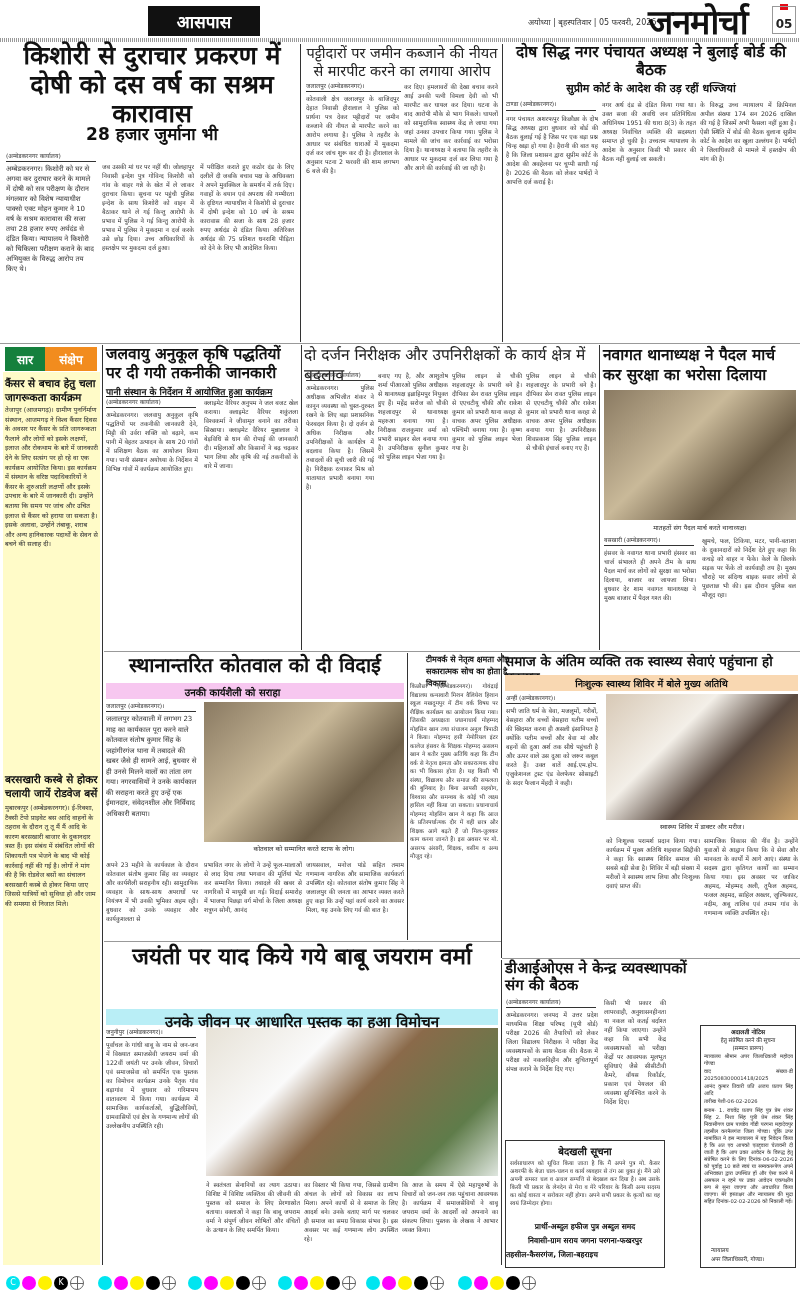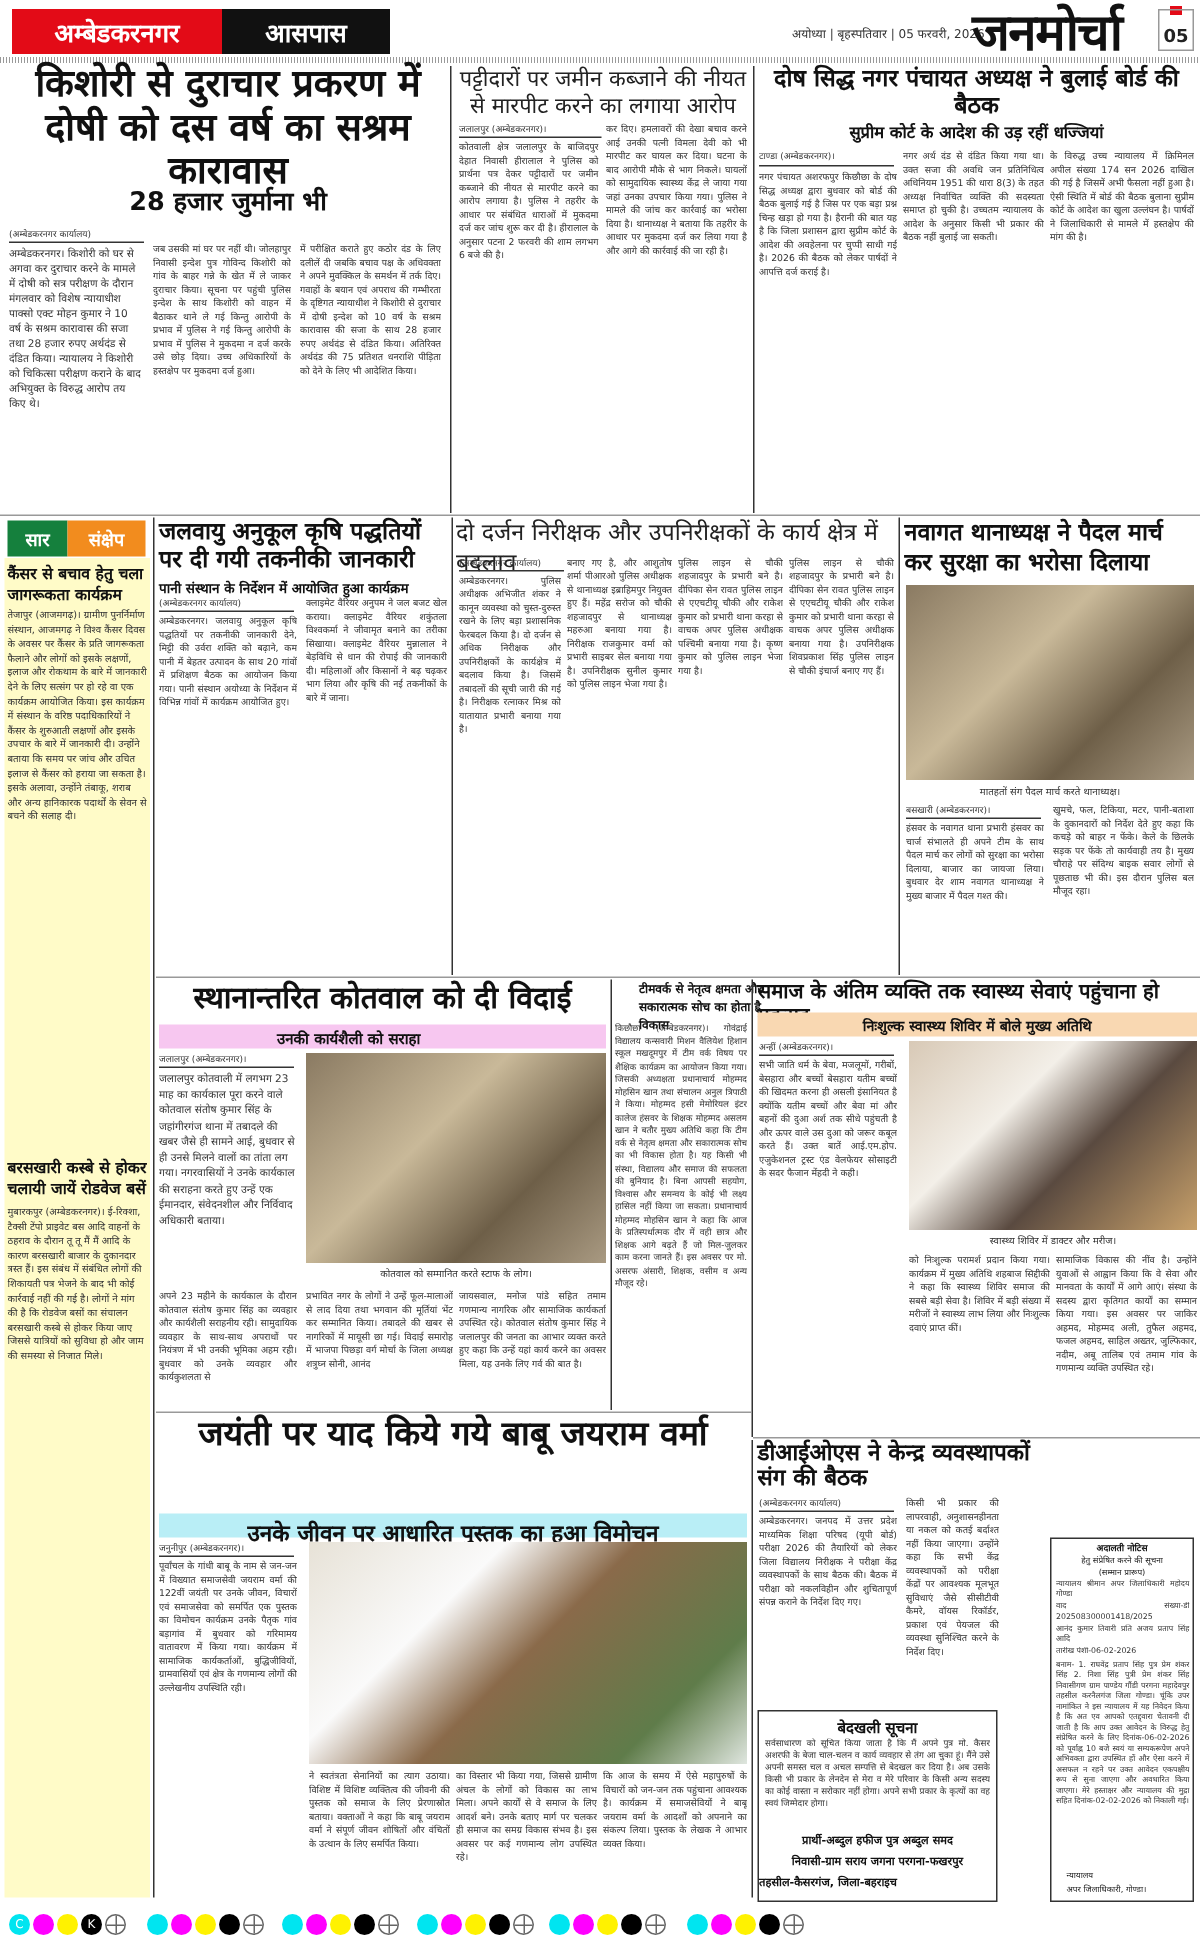--- a/index.html
+++ b/index.html
@@ -31,21 +31,20 @@
 .regbar{left:0;top:1272px;width:800px;height:23px;background:#fff}
 .dot{position:absolute;width:14px;height:14px;border-radius:50%;top:4px}
 .cross{position:absolute;width:14px;height:14px;border-radius:50%;border:1px solid #666;top:4px}
 .cross:before{content:"";position:absolute;left:6px;top:0;width:1px;height:12px;background:#666}
 .cross:after{content:"";position:absolute;top:6px;left:0;height:1px;width:12px;background:#666}
 </style>
 </head>
 <body>
 
 <div class="abs masthead">
-  <div class="abs tag-red">अम्बेडकरनगर</div>
   <div class="abs tag-black">आसपास</div>
   <div class="abs dateline">अयोध्या | बृहस्पतिवार | 05 फरवरी, 2026</div>
   <div class="abs logo">जनमोर्चा</div>
   <div class="abs pageflag"></div>
   <div class="abs pageno">05</div>
 </div>
 <div class="abs dotrule"></div>
 
 <div class="abs hl" style="left:8px;top:42px;width:288px;font-size:25px;text-align:center;">किशोरी से दुराचार प्रकरण में दोषी को दस वर्ष का सश्रम कारावास</div>
 <div class="abs sub" style="left:8px;top:122px;width:288px;font-size:17px;text-align:center;">28 हजार जुर्माना भी</div>
@@ -80,21 +79,21 @@
 <div class="abs sidebar">
   <div class="abs sub" style="left:2px;top:4px;width:93px;font-size:10.5px;line-height:14px;">कैंसर से बचाव हेतु चला जागरूकता कार्यक्रम</div>
   <div class="abs col" style="left:2px;top:34px;width:93px;height:360px;font-size:6.5px;line-height:9.6px;text-align:left;">तेजापुर (आजमगढ़)। ग्रामीण पुनर्निर्माण संस्थान, आजमगढ़ ने विश्व कैंसर दिवस के अवसर पर कैंसर के प्रति जागरूकता फैलाने और लोगों को इसके लक्षणों, इलाज और रोकथाम के बारे में जानकारी देने के लिए सत्संग पर हो रहे वा एक कार्यक्रम आयोजित किया। इस कार्यक्रम में संस्थान के वरिष्ठ पदाधिकारियों ने कैंसर के शुरुआती लक्षणों और इसके उपचार के बारे में जानकारी दी। उन्होंने बताया कि समय पर जांच और उचित इलाज से कैंसर को हराया जा सकता है। इसके अलावा, उन्होंने तंबाकू, शराब और अन्य हानिकारक पदार्थों के सेवन से बचने की सलाह दी।</div>
   <div class="abs sub" style="left:2px;top:400px;width:93px;font-size:10.5px;line-height:14px;">बरसखारी कस्बे से होकर चलायी जायें रोडवेज बसें</div>
   <div class="abs col" style="left:2px;top:432px;width:93px;height:455px;font-size:6.5px;line-height:9.6px;text-align:left;">मुबारकपुर (अम्बेडकरनगर)। ई-रिक्शा, टैक्सी टेंपो प्राइवेट बस आदि वाहनों के ठहराव के दौरान तू तू मैं मैं आदि के कारण बरसखारी बाजार के दुकानदार त्रस्त हैं। इस संबंध में संबंधित लोगों की शिकायती पत्र भेजने के बाद भी कोई कार्रवाई नहीं की गई है। लोगों ने मांग की है कि रोडवेज बसों का संचालन बरसखारी कस्बे से होकर किया जाए जिससे यात्रियों को सुविधा हो और जाम की समस्या से निजात मिले।</div>
 </div>
 
 <div class="abs vrule" style="left:102px;top:345px;height:920px;"></div>
 
 <div class="abs hl" style="left:106px;top:345px;width:192px;font-size:15.5px;line-height:19px;">जलवायु अनुकूल कृषि पद्धतियों पर दी गयी तकनीकी जानकारी</div>
-<div class="abs sub" style="left:106px;top:385px;width:192px;font-size:9px;">पानी संस्थान के निर्देशन में आयोजित हुआ कार्यक्रम</div>
+<div class="abs sub" style="left:106px;top:385px;width:192px;font-size:9px;text-decoration:underline;">पानी संस्थान के निर्देशन में आयोजित हुआ कार्यक्रम</div>
 <div class="abs dat" style="left:106px;top:398px;width:90px;">(अम्बेडकरनगर कार्यालय)</div>
 <div class="abs hrule" style="left:106px;top:407px;width:90px;"></div>
 <div class="abs col" style="left:106px;top:410px;width:92px;height:240px;">अम्बेडकरनगर। जलवायु अनुकूल कृषि पद्धतियों पर तकनीकी जानकारी देने, मिट्टी की उर्वरा शक्ति को बढ़ाने, कम पानी में बेहतर उत्पादन के साथ 20 गांवों में प्रशिक्षण बैठक का आयोजन किया गया। पानी संस्थान अयोध्या के निर्देशन में विभिन्न गांवों में कार्यक्रम आयोजित हुए।</div>
 <div class="abs col" style="left:204px;top:398px;width:94px;height:252px;">क्लाइमेट वैरियर अनुपम ने जल बजट खेल कराया। क्लाइमेट वैरियर शकुंतला विश्वकर्मा ने जीवामृत बनाने का तरीका सिखाया। क्लाइमेट वैरियर मुन्नालाल ने बेड़विधि से धान की रोपाई की जानकारी दी। महिलाओं और किसानों ने बढ़ चढ़कर भाग लिया और कृषि की नई तकनीकों के बारे में जाना।</div>
 
 <div class="abs vrule" style="left:301px;top:345px;height:305px;"></div>
 
 <div class="abs" style="left:304px;top:345px;width:292px;font-size:15.5px;line-height:20px;color:#222;">दो दर्जन निरीक्षक और उपनिरीक्षकों के कार्य क्षेत्र में बदलाव</div>
 <div class="abs dat" style="left:306px;top:371px;width:70px;">(अम्बेडकरनगर कार्यालय)</div>
 <div class="abs hrule" style="left:306px;top:380px;width:70px;"></div>

